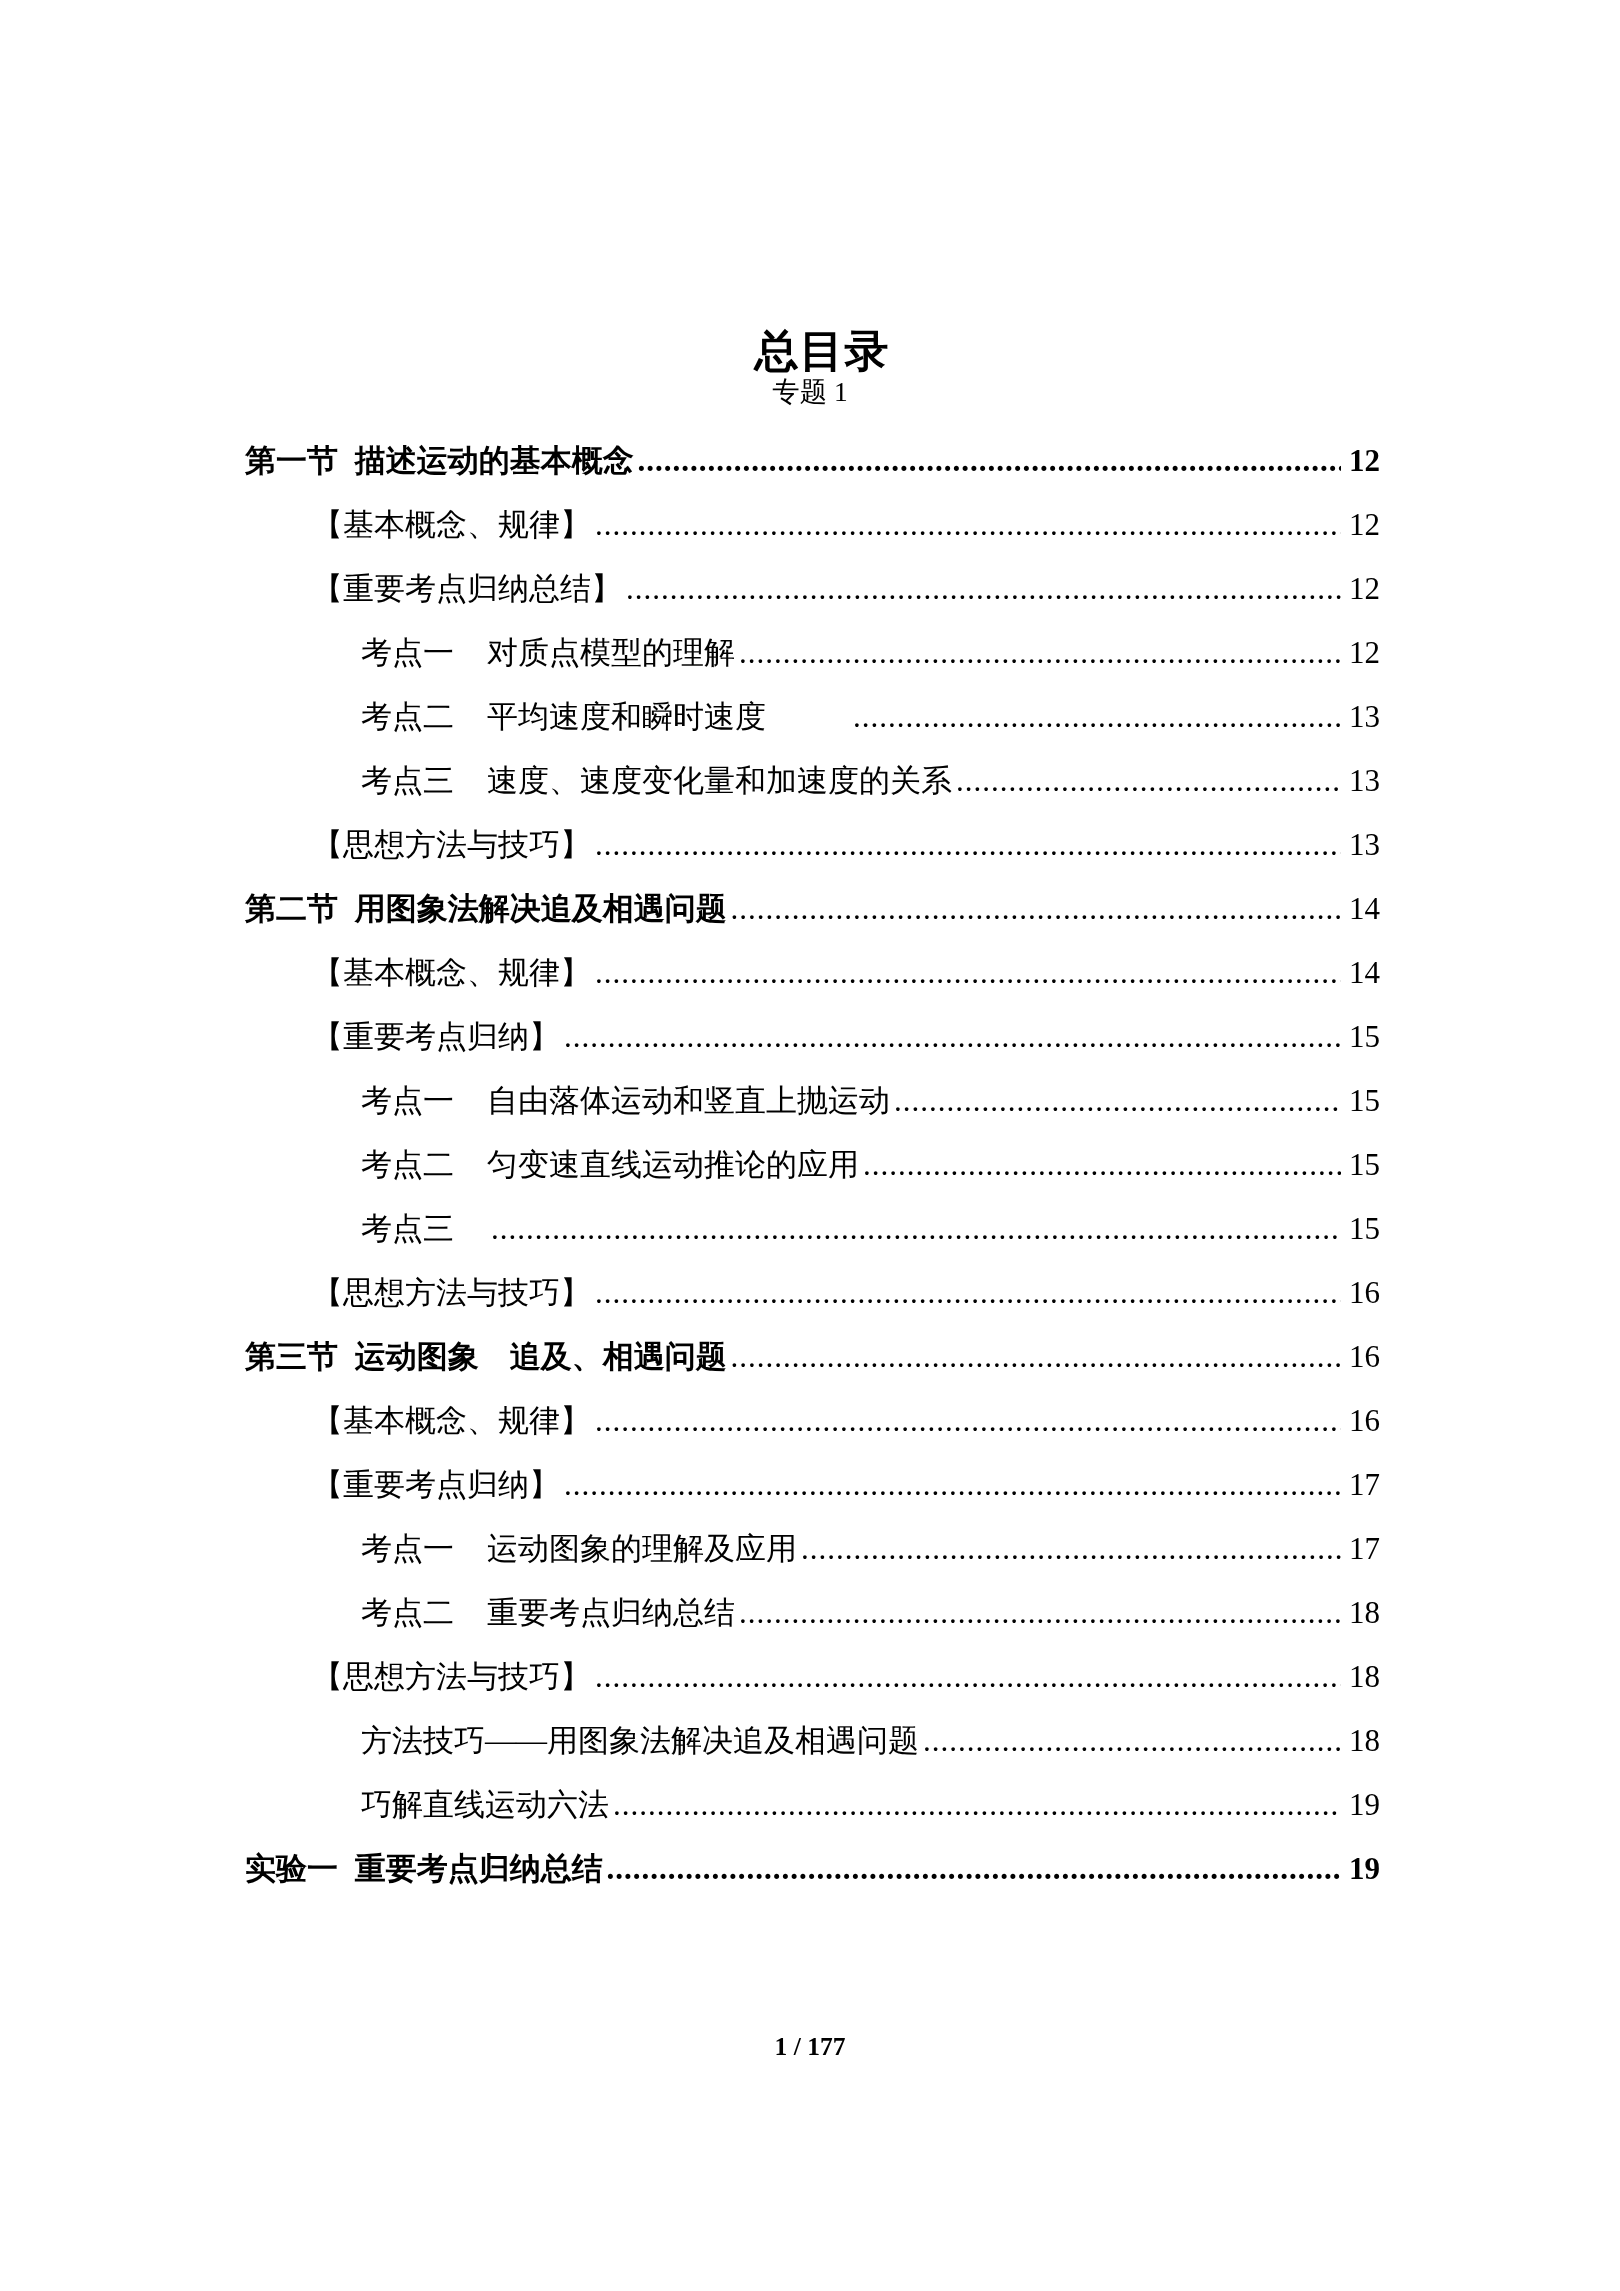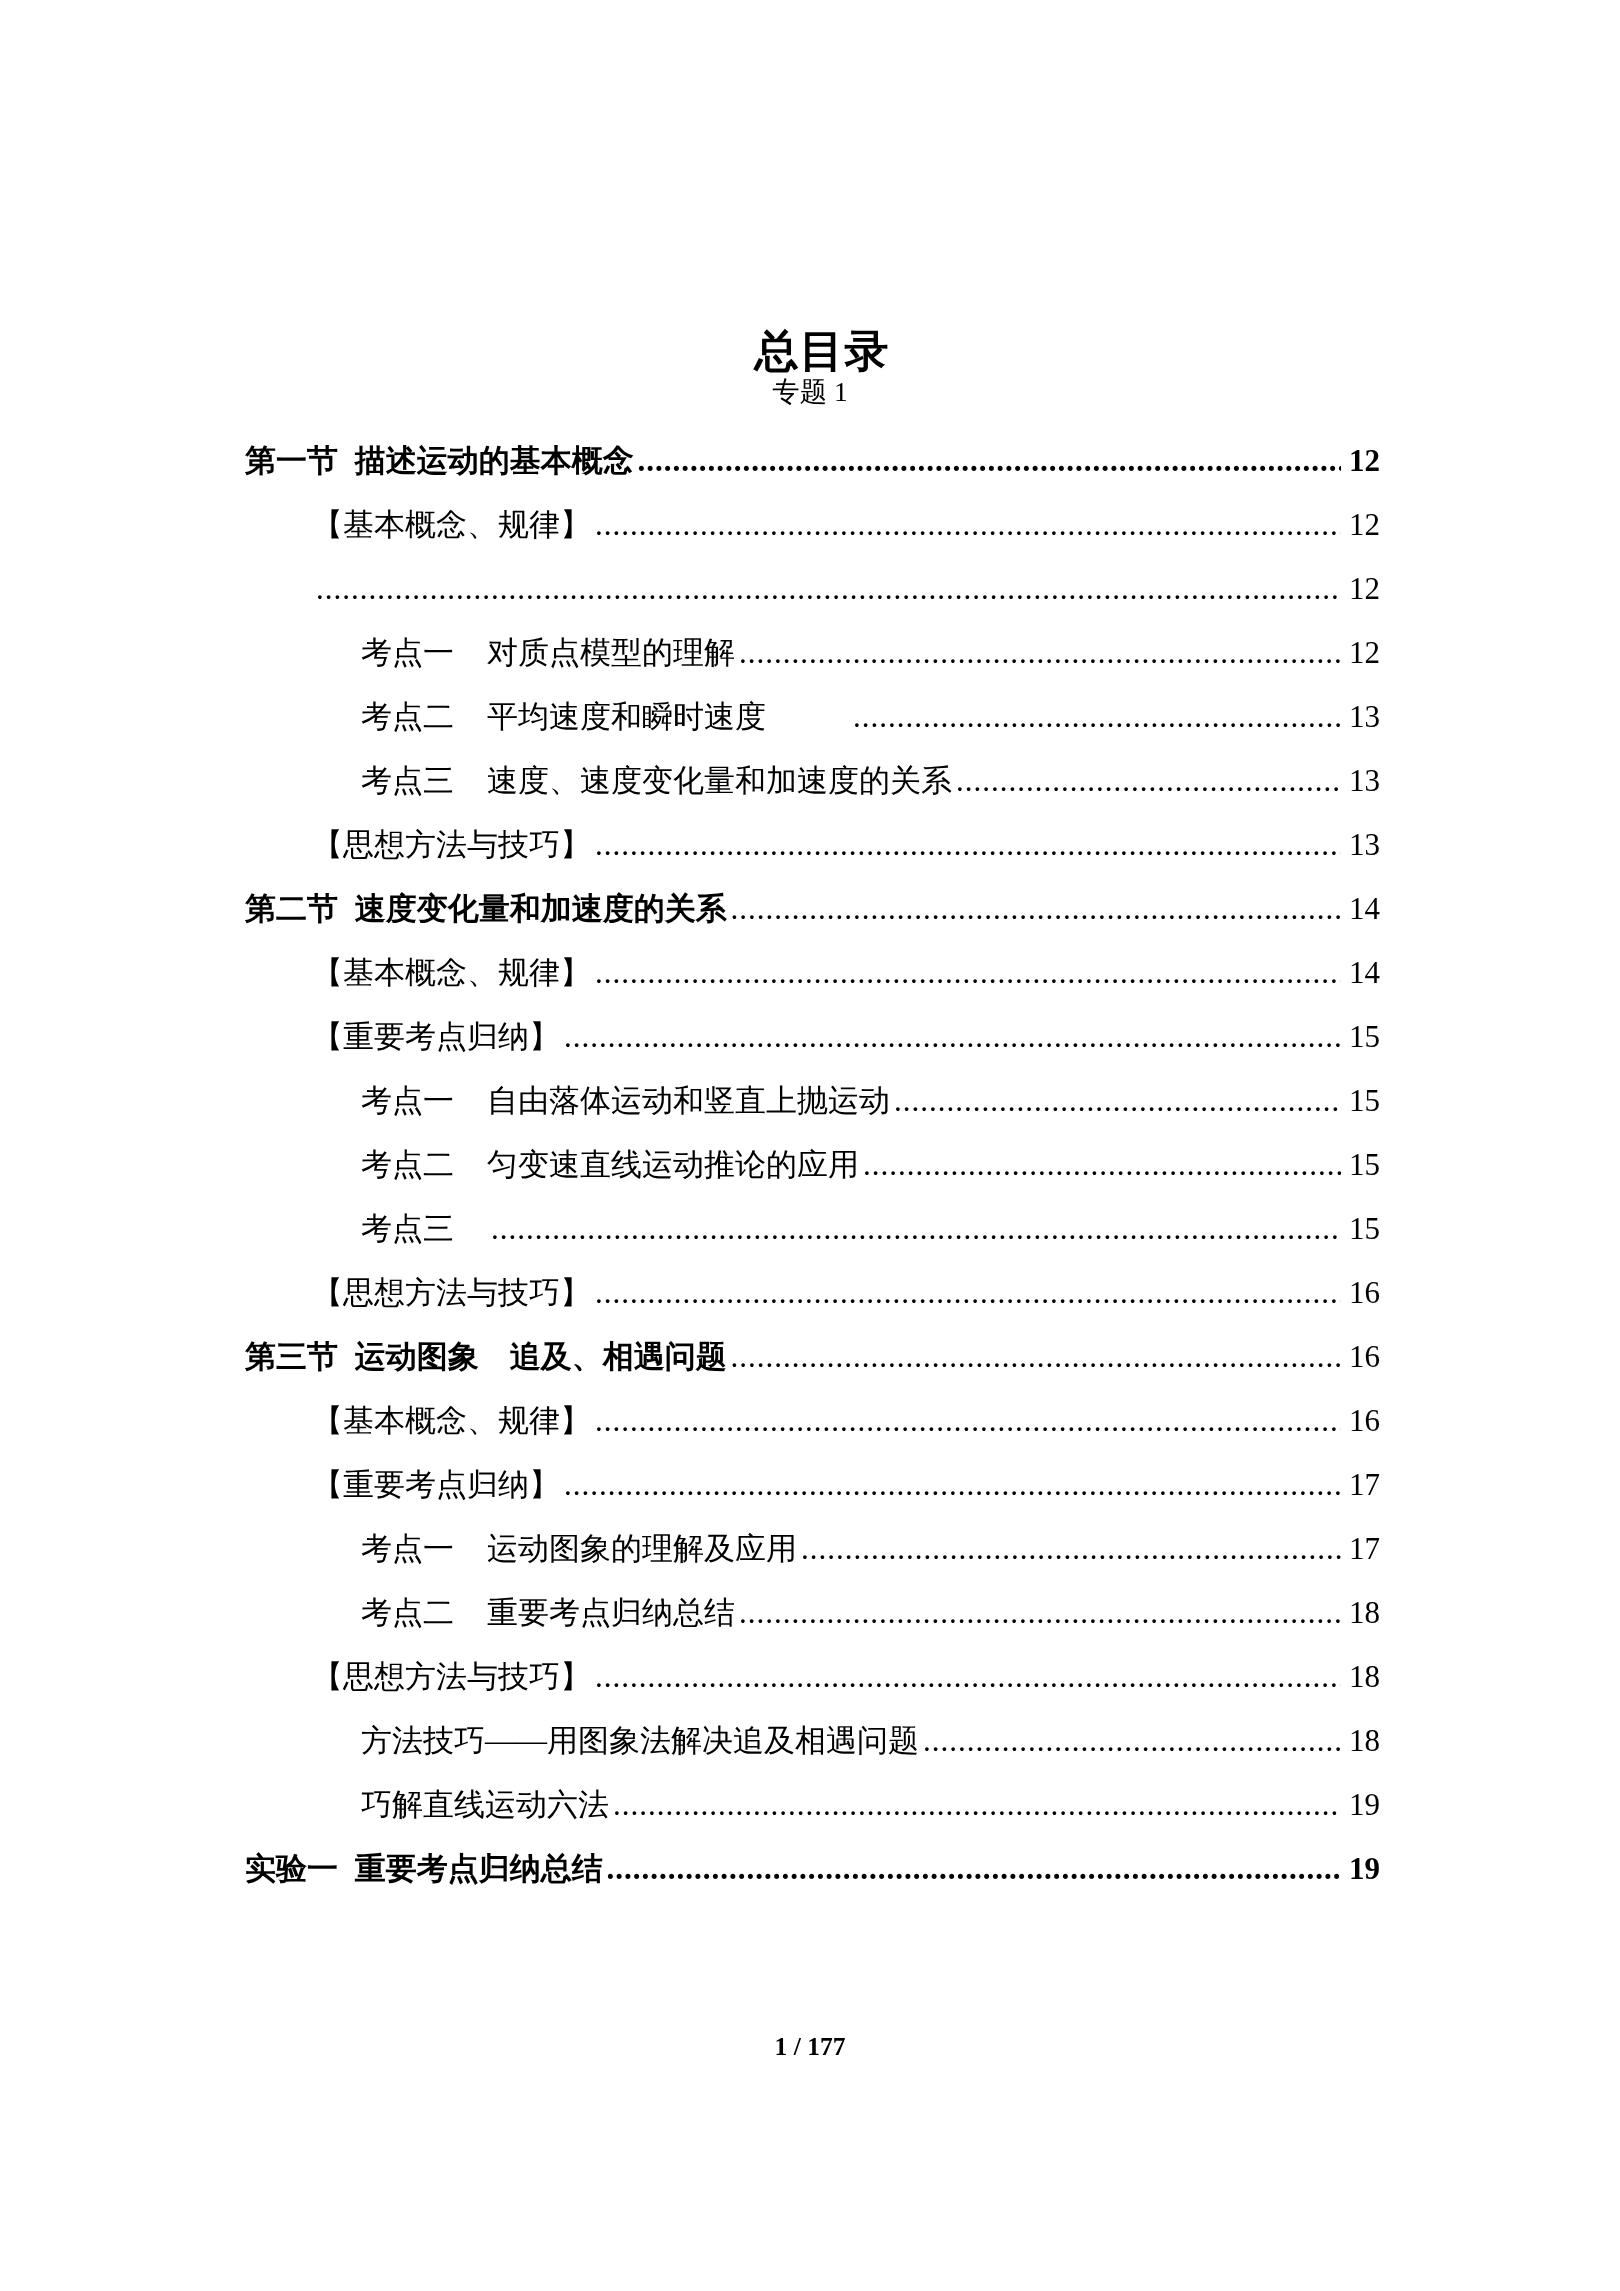--- a/index.html
+++ b/index.html
@@ -96,20 +96,21 @@
     <span class="pg">12</span>
   </div>
       <div class="toc-row level-2">
 
     <span class="ttl">【基本概念、规律】</span>
     <span class="leader">............................................................................................................................................................................................................................................................................................................</span>
     <span class="pg">12</span>
   </div>
       <div class="toc-row level-2">
 
+    <span class="ttl">【重要考点归纳总结】</span>
     <span class="leader">............................................................................................................................................................................................................................................................................................................</span>
     <span class="pg">12</span>
   </div>
       <div class="toc-row level-3">
     <span class="label">考点一</span>
     <span class="ttl">对质点模型的理解</span>
     <span class="leader">............................................................................................................................................................................................................................................................................................................</span>
     <span class="pg">12</span>
   </div>
       <div class="toc-row level-3 gap-after-title">
@@ -125,21 +126,21 @@
     <span class="pg">13</span>
   </div>
       <div class="toc-row level-2">
 
     <span class="ttl">【思想方法与技巧】</span>
     <span class="leader">............................................................................................................................................................................................................................................................................................................</span>
     <span class="pg">13</span>
   </div>
       <div class="toc-row level-1 bold-title">
     <span class="label">第二节</span>
-    <span class="ttl">速度变化量和加速度的关系</span>
+    <span class="ttl">用图象法解决追及相遇问题</span>
     <span class="leader">............................................................................................................................................................................................................................................................................................................</span>
     <span class="pg">14</span>
   </div>
       <div class="toc-row level-2">
 
     <span class="ttl">【基本概念、规律】</span>
     <span class="leader">............................................................................................................................................................................................................................................................................................................</span>
     <span class="pg">14</span>
   </div>
       <div class="toc-row level-2">

